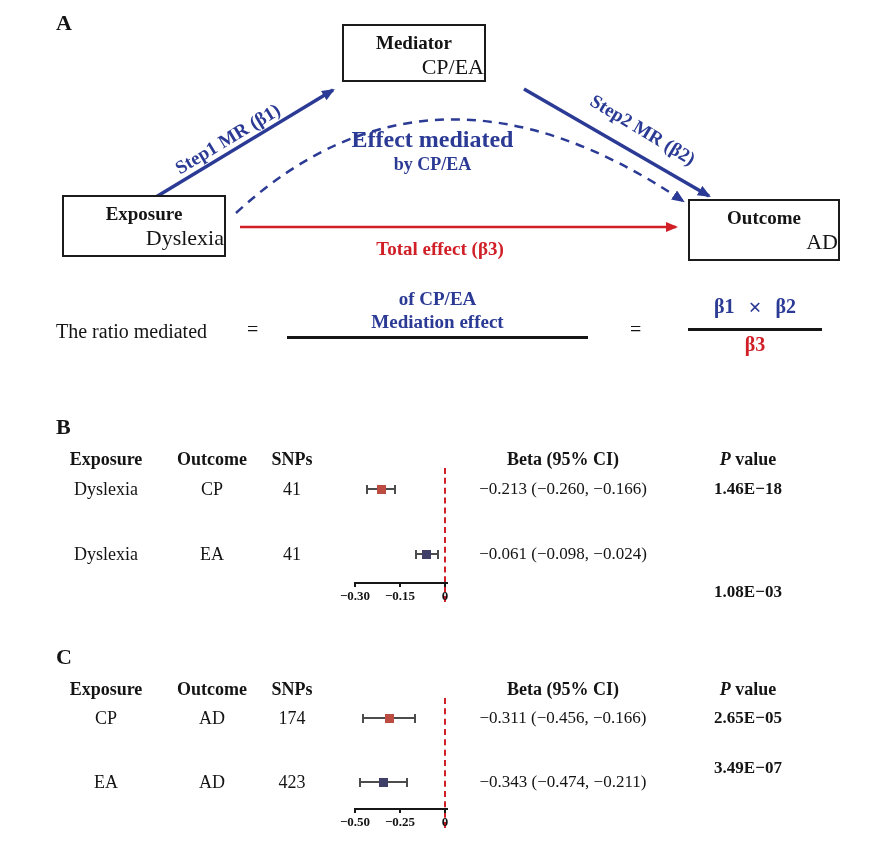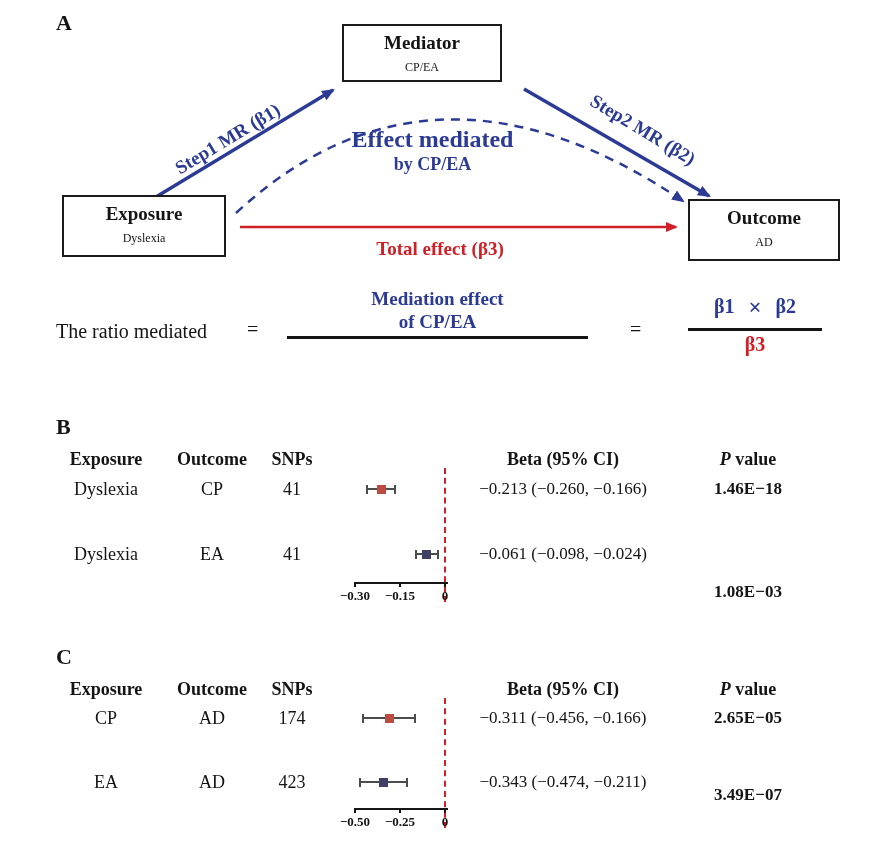--- a/index.html
+++ b/index.html
@@ -7,21 +7,21 @@
   #fig {
     position:relative; width:896px; height:868px; background:#fff;
     font-family:"Liberation Serif", serif; color:#141414; overflow:hidden;
   }
   .plabel { position:absolute; font-size:22px; font-weight:bold; }
   svg.alayer { position:absolute; left:0; top:0; }
   .s-blue { stroke:var(--blue); } .s-red { stroke:var(--red); }
   .f-blue { fill:var(--blue); }   .f-red { fill:var(--red); }
   .abox { position:absolute; border:2px solid #1b1b1b; background:#fff; text-align:center; padding-top:4px; box-sizing:border-box; }
   .abox-title { font-weight:bold; font-size:19px; line-height:25px; }
-  .abox-sub   { font-size:12px; line-height:24px; }
+  .abox-sub   { font-size:22px; line-height:24px;text-align:right; }
   .alab { position:absolute; font-weight:bold; text-align:center; font-size:19px; line-height:23px; }
   .c-blue { color:var(--blue); } .c-red { color:var(--red); }
   .eq-text { position:absolute; font-weight:normal; font-size:20px; }
   .frac { position:absolute; text-align:center; }
   .fnum, .fden { font-weight:bold; font-size:19px; line-height:23px; }
   .fbar { border-top:3px solid #151515; margin:3px 0 2px 0; }
   .times { font-size:23px; margin:0 14px; vertical-align:-2px; }
   .cell { position:absolute; text-align:center; font-size:18px; line-height:22px; }
   .hdr  { font-weight:bold; }
   .beta { font-size:17px; }
@@ -50,21 +50,21 @@
       <marker id="arrRed" viewBox="0 0 12 10" markerWidth="12" markerHeight="10" refX="10" refY="5" orient="auto" markerUnits="userSpaceOnUse">
         <path d="M0,0 L12,5 L0,10 Z" class="f-red"></path>
       </marker>
     </defs>
     <line x1="146" y1="203" x2="333" y2="90" class="s-blue" stroke-width="3.5" marker-end="url(#arrBlue)"></line>
     <line x1="524" y1="89" x2="709" y2="196" class="s-blue" stroke-width="3.5" marker-end="url(#arrBlue)"></line>
     <path d="M236,213 Q432,32 683,201" fill="none" class="s-blue" stroke-width="2.5" stroke-dasharray="9 7" marker-end="url(#arrBlue)"></path>
     <line x1="240" y1="227" x2="676" y2="227" class="s-red" stroke-width="2.5" marker-end="url(#arrRed)"></line>
   </svg>
 
-  <div class="abox" style="left:342px;top:24px;width:160px;height:58px;">
+  <div class="abox" style="left:342px;top:24px;width:144px;height:58px;">
     <div class="abox-title">Mediator</div>
     <div class="abox-sub">CP/EA</div>
   </div>
   <div class="abox" style="left:62px;top:195px;width:164px;height:62px;">
     <div class="abox-title">Exposure</div>
     <div class="abox-sub">Dyslexia</div>
   </div>
   <div class="abox" style="left:688px;top:199px;width:152px;height:62px;">
     <div class="abox-title">Outcome</div>
     <div class="abox-sub">AD</div>
@@ -73,22 +73,22 @@
   <div class="alab c-blue" style="left:125px;top:127px;width:205px;transform:rotate(-31deg);">Step1 MR (β1)</div>
   <div class="alab c-blue" style="left:538px;top:118px;width:210px;transform:rotate(31deg);">Step2 MR (β2)</div>
   <div class="alab c-blue" style="left:330px;top:128px;width:205px;font-size:24px;">Effect mediated</div>
   <div class="alab c-blue" style="left:330px;top:153px;width:205px;font-size:18px;">by CP/EA</div>
   <div class="alab c-red" style="left:300px;top:237px;width:280px;">Total effect (β3)</div>
 
   <div class="eq-text" style="left:56px;top:320px;">The ratio mediated</div>
   <div class="eq-text" style="left:247px;top:318px;">=</div>
   <div class="frac" style="left:287px;top:287px;width:301px;">
     <div class="fnum c-blue">
+      <div>of CP/EA</div>
       <div>Mediation effect</div>
-      <div>of CP/EA</div>
     </div>
     <div class="fbar"></div>
   </div>
   <div class="eq-text" style="left:630px;top:318px;">=</div>
   <div class="frac" style="left:688px;top:289px;width:134px;">
     <div class="fnum c-blue" style="line-height:34px;font-size:20px;"><span>β1</span><span class="times">×</span><span>β2</span></div>
     <div class="fbar"></div>
     <div class="fden c-red" style="font-size:20px;">β3</div>
   </div>
 
@@ -123,21 +123,21 @@
   <div class="cell" style="left:56px;top:707px;width:100px;">CP</div>
   <div class="cell" style="left:160px;top:707px;width:104px;">AD</div>
   <div class="cell" style="left:256px;top:707px;width:72px;">174</div>
   <div class="cell beta" style="left:450px;top:707px;width:226px;">−0.311 (−0.456, −0.166)</div>
   <div class="cell pv" style="left:682px;top:707px;width:132px;">2.65E−05</div>
 
   <div class="cell" style="left:56px;top:771px;width:100px;">EA</div>
   <div class="cell" style="left:160px;top:771px;width:104px;">AD</div>
   <div class="cell" style="left:256px;top:771px;width:72px;">423</div>
   <div class="cell beta" style="left:450px;top:771px;width:226px;">−0.343 (−0.474, −0.211)</div>
-  <div class="cell pv" style="left:682px;top:784px;width:132px;">3.49E−07</div>
+  <div class="cell pv" style="left:682px;top:757px;width:132px;">3.49E−07</div>
 
 <div class="ref-line" style="left: 444px; top: 468px; height: 134px;"></div>
     <div class="axis-line" style="left: 354px; top: 582px; width: 94px;"></div>
     <div class="tick" style="left: 354px; top: 582px; height: 5px;"></div>
     <div class="tick-label" style="left: 331px; top: 588px; width: 48px;">−0.30</div>
     <div class="tick" style="left: 399px; top: 582px; height: 5px;"></div>
     <div class="tick-label" style="left: 376px; top: 588px; width: 48px;">−0.15</div>
     <div class="tick" style="left: 444px; top: 582px; height: 5px;"></div>
     <div class="tick-label" style="left: 421px; top: 588px; width: 48px;">0</div>
     <div class="ci-line" style="left: 367px; top: 488px; width: 28.2px;"></div>

